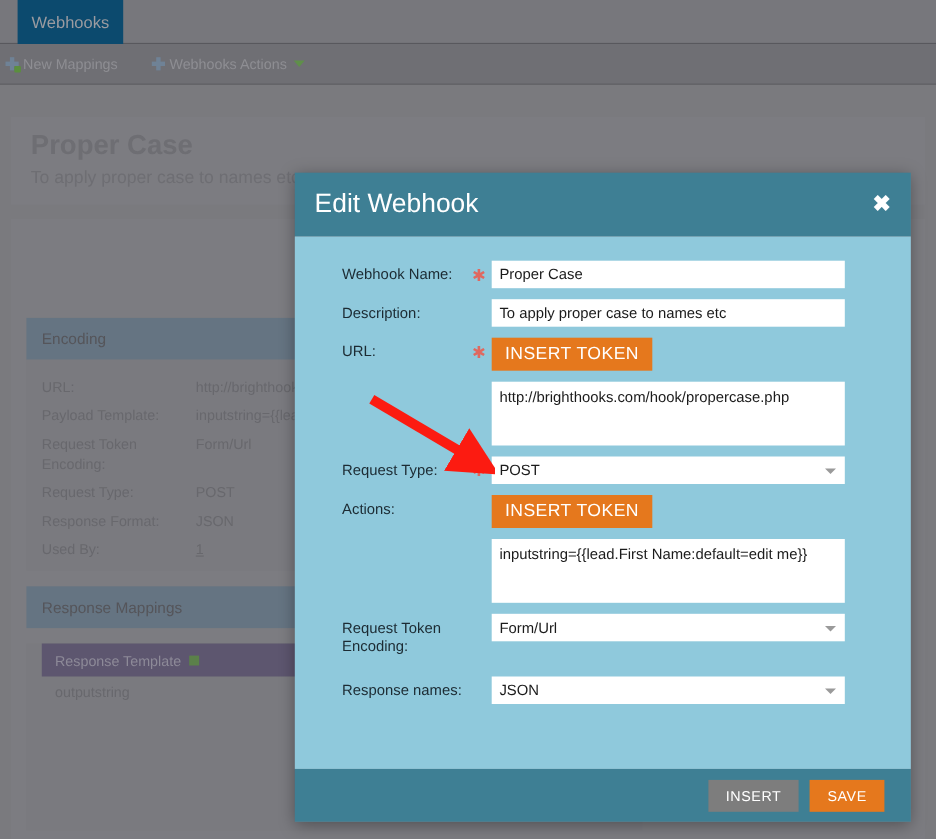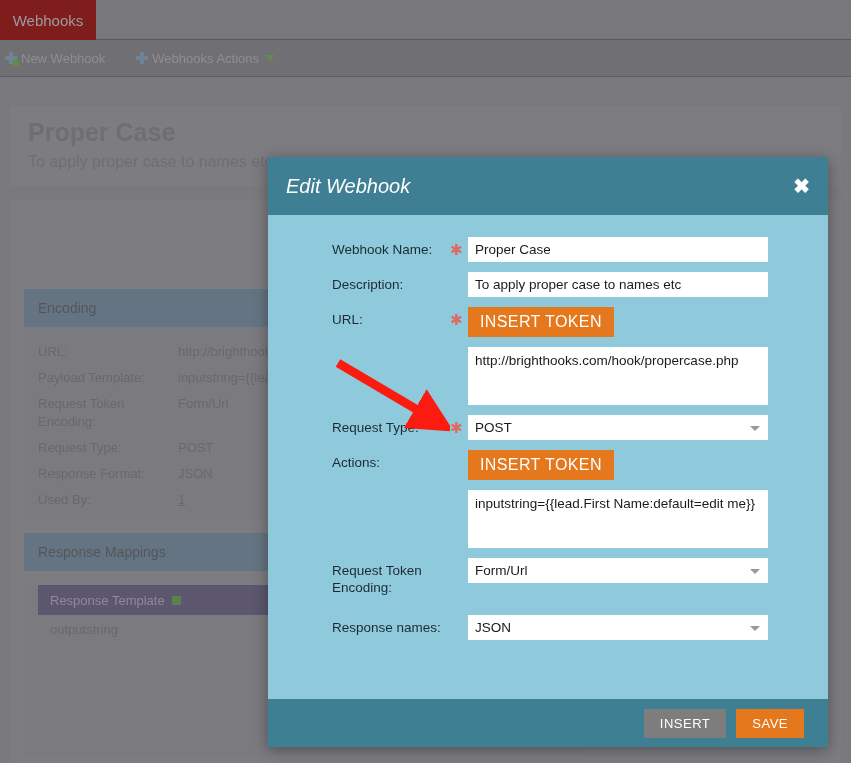--- a/index.html
+++ b/index.html
@@ -22,22 +22,22 @@
     background: #7a7a7e;
   }
 
   
   #tabbar {
     position: absolute; top: 0; left: 0; width: 851px; height: 40px;
     background: #77777c;
     border-bottom: 1px solid #58585d;
   }
   #tab-webhooks {
-    position: absolute; top: 0; left: 0; width: 96px; height: 40px;
-    background: #7f1d1d;
+    position: absolute; top: 0; left: 16px; width: 96px; height: 40px;
+    background: #0c4a6e;
     display: flex; align-items: center; justify-content: center;
     color: #9b9ba0; font-size: 15px;
   }
 
   
   #toolbar {
     position: absolute; top: 40px; left: 0; width: 851px; height: 37px;
     background: #6f6f74;
     border-bottom: 1px solid #5e5e63;
     display: flex; align-items: center;
@@ -134,41 +134,41 @@
     width: 560px; height: 590px;
     box-shadow: 0 3px 14px rgba(0,0,0,.35);
     z-index: 50;
   }
   #modal-head {
     height: 58px; background: #3e7f94;
     display: flex; align-items: center;
     padding: 0 18px;
   }
   #modal-title {
-    font-size: 20px; color: #ffffff; flex: 1; font-style: italic;
+    font-size: 24px; color: #ffffff; flex: 1;
   }
   #modal-close {
     font-size: 20px; color: #ffffff; font-weight: bold;
     cursor: pointer; line-height: 1;
   }
   #modal-body {
     background: #8fc9dc;
     height: 484px;
     padding: 22px 0 0 0;
     position: relative;
   }
   #modal-foot {
     height: 48px; background: #3e7f94;
     display: flex; align-items: center; justify-content: flex-end;
     padding-right: 24px;
   }
 
   .f-row {
     display: flex; align-items: flex-start;
-    padding: 0 0 0 64px; margin-bottom: 10px;
+    padding: 0 0 0 43px; margin-bottom: 10px;
   }
   .f-label {
     width: 118px; flex: 0 0 118px;
     font-size: 13.5px; color: #1c2b33;
     line-height: 17px; padding-top: 4px;
   }
   .f-star {
     width: 18px; flex: 0 0 18px;
     color: #e0685f; font-size: 15px;
     padding-top: 4px; text-align: left;
@@ -239,21 +239,21 @@
       <div id="tab-webhooks">
         <span>Webhooks</span>
       </div>
     </div>
 
     <div id="toolbar">
       <div class="tb-item">
         <span class="plus-icon">
             <span class="dot"></span>
           </span>
-        <span>New Webhook</span>
+        <span>New Mappings</span>
       </div>
       <div class="tb-item">
         <span class="plus-icon"></span>
         <span>Webhooks Actions</span>
         <span class="caret-green"></span>
       </div>
     </div>
 
     <div id="content">
 

